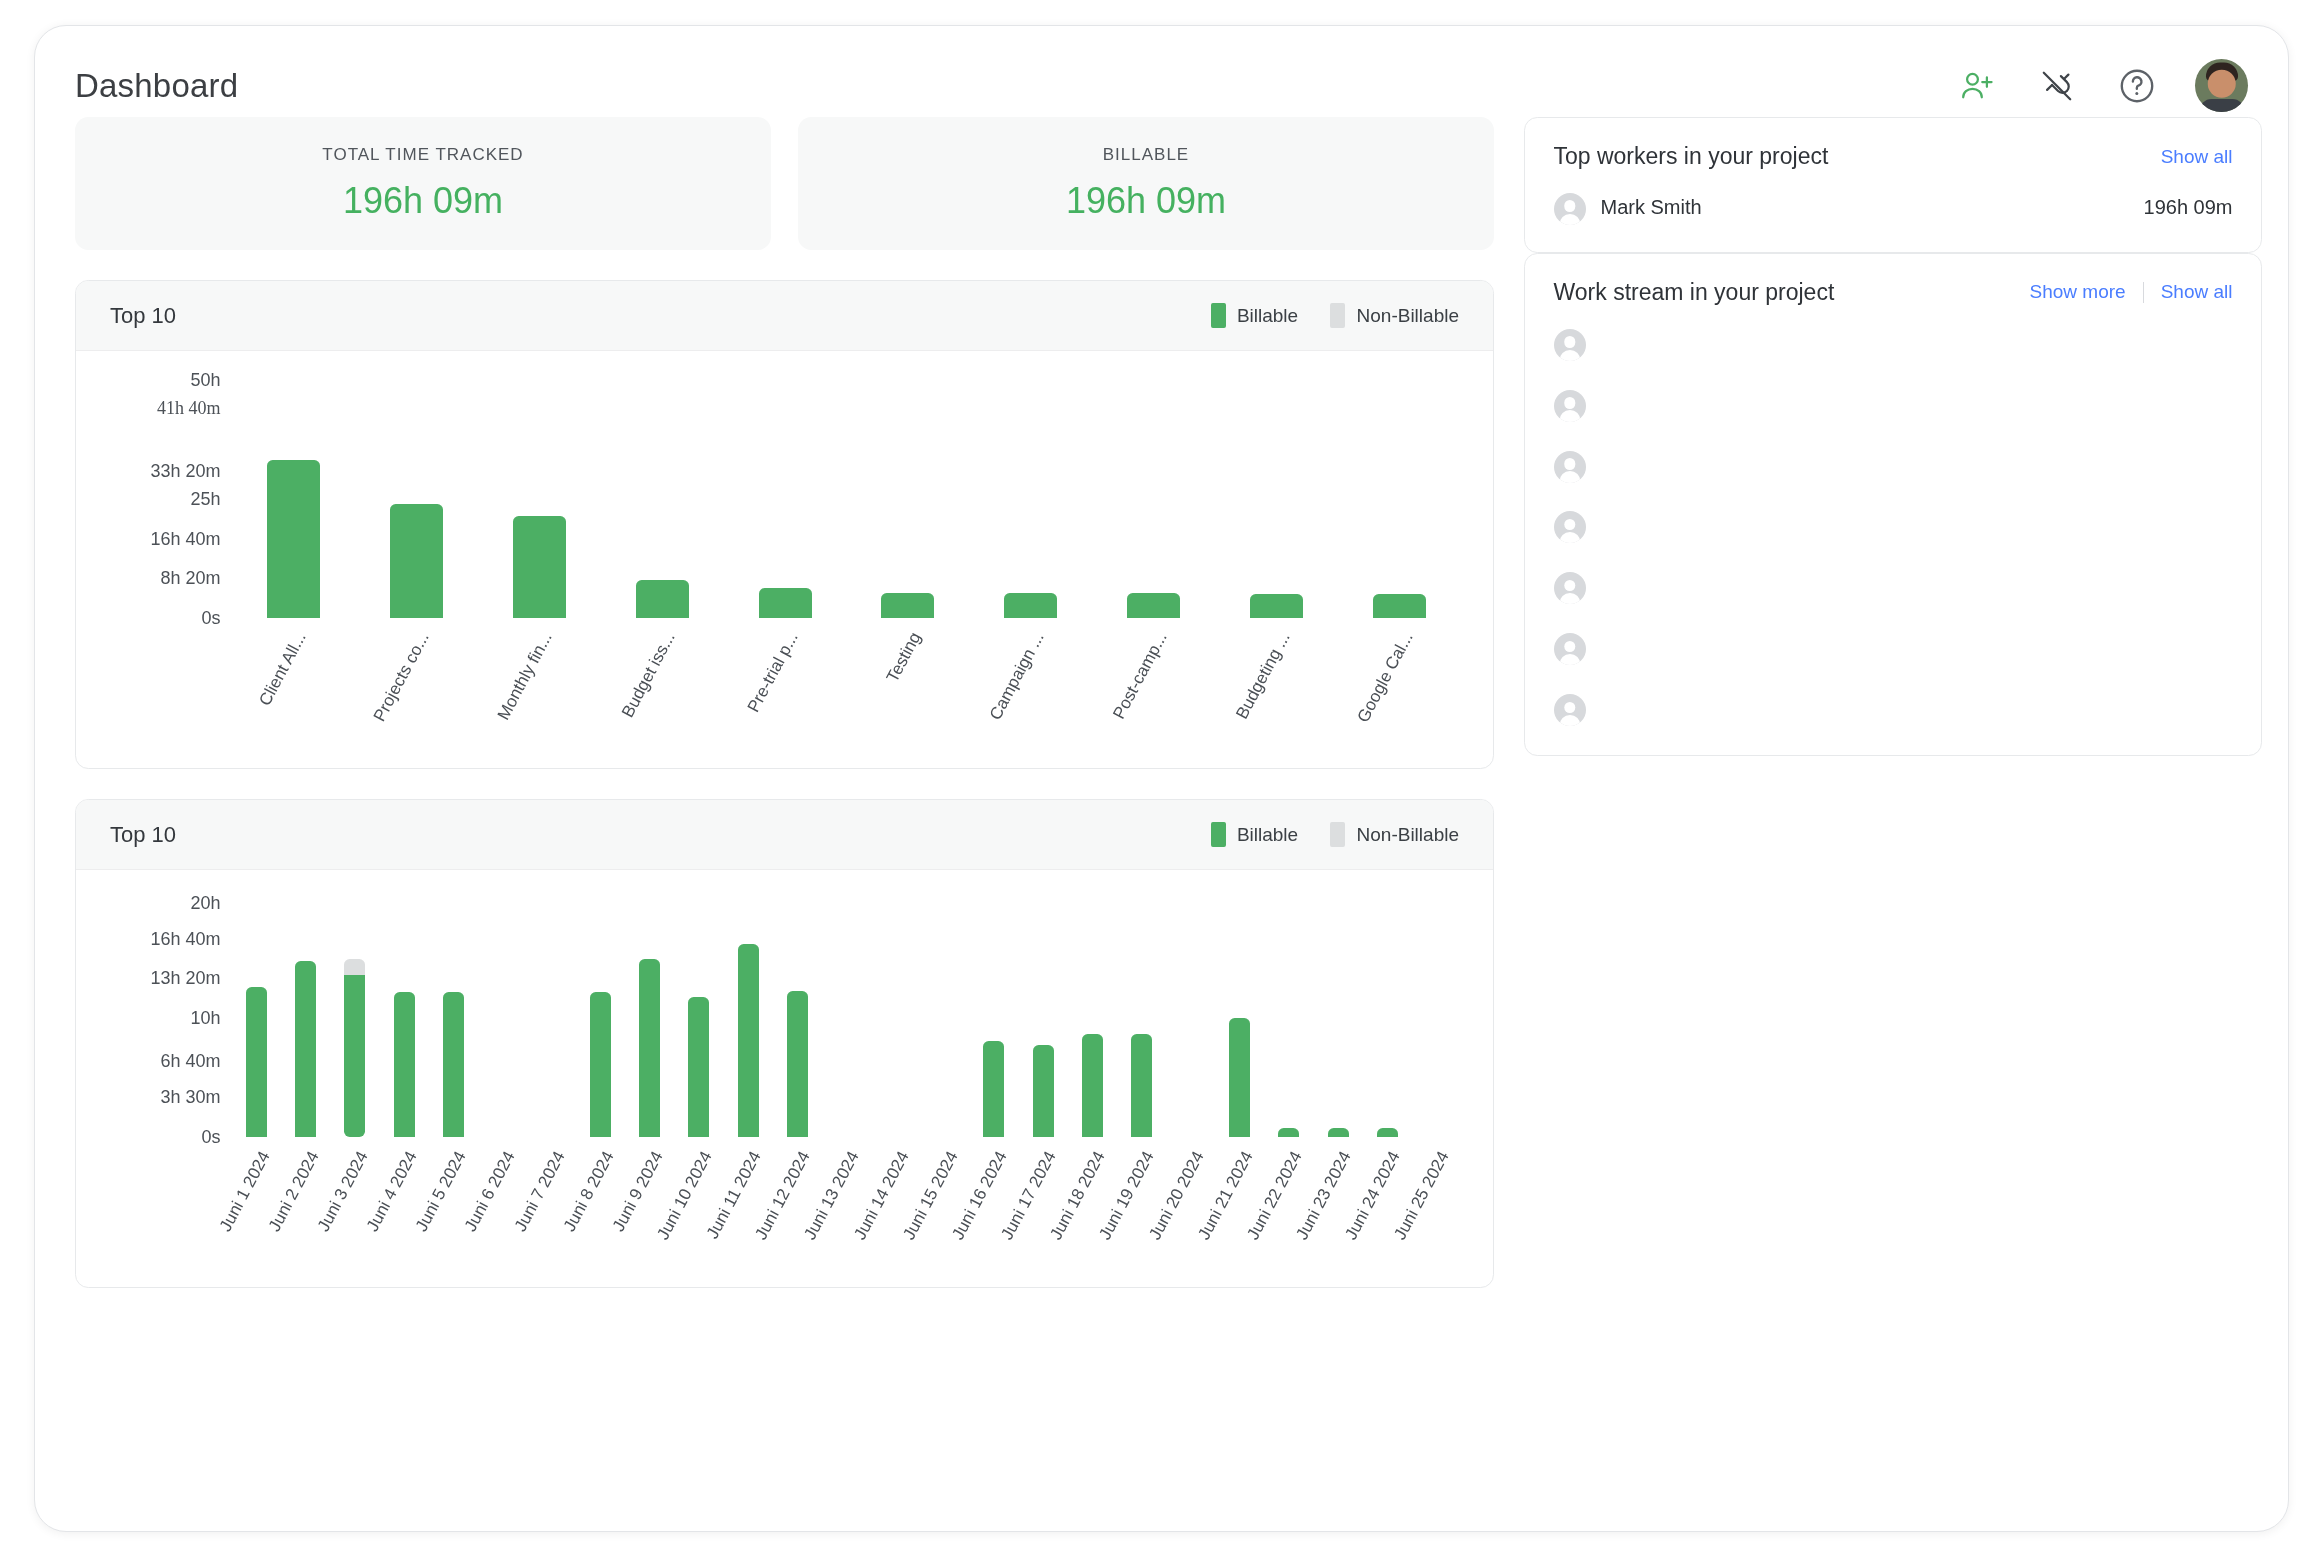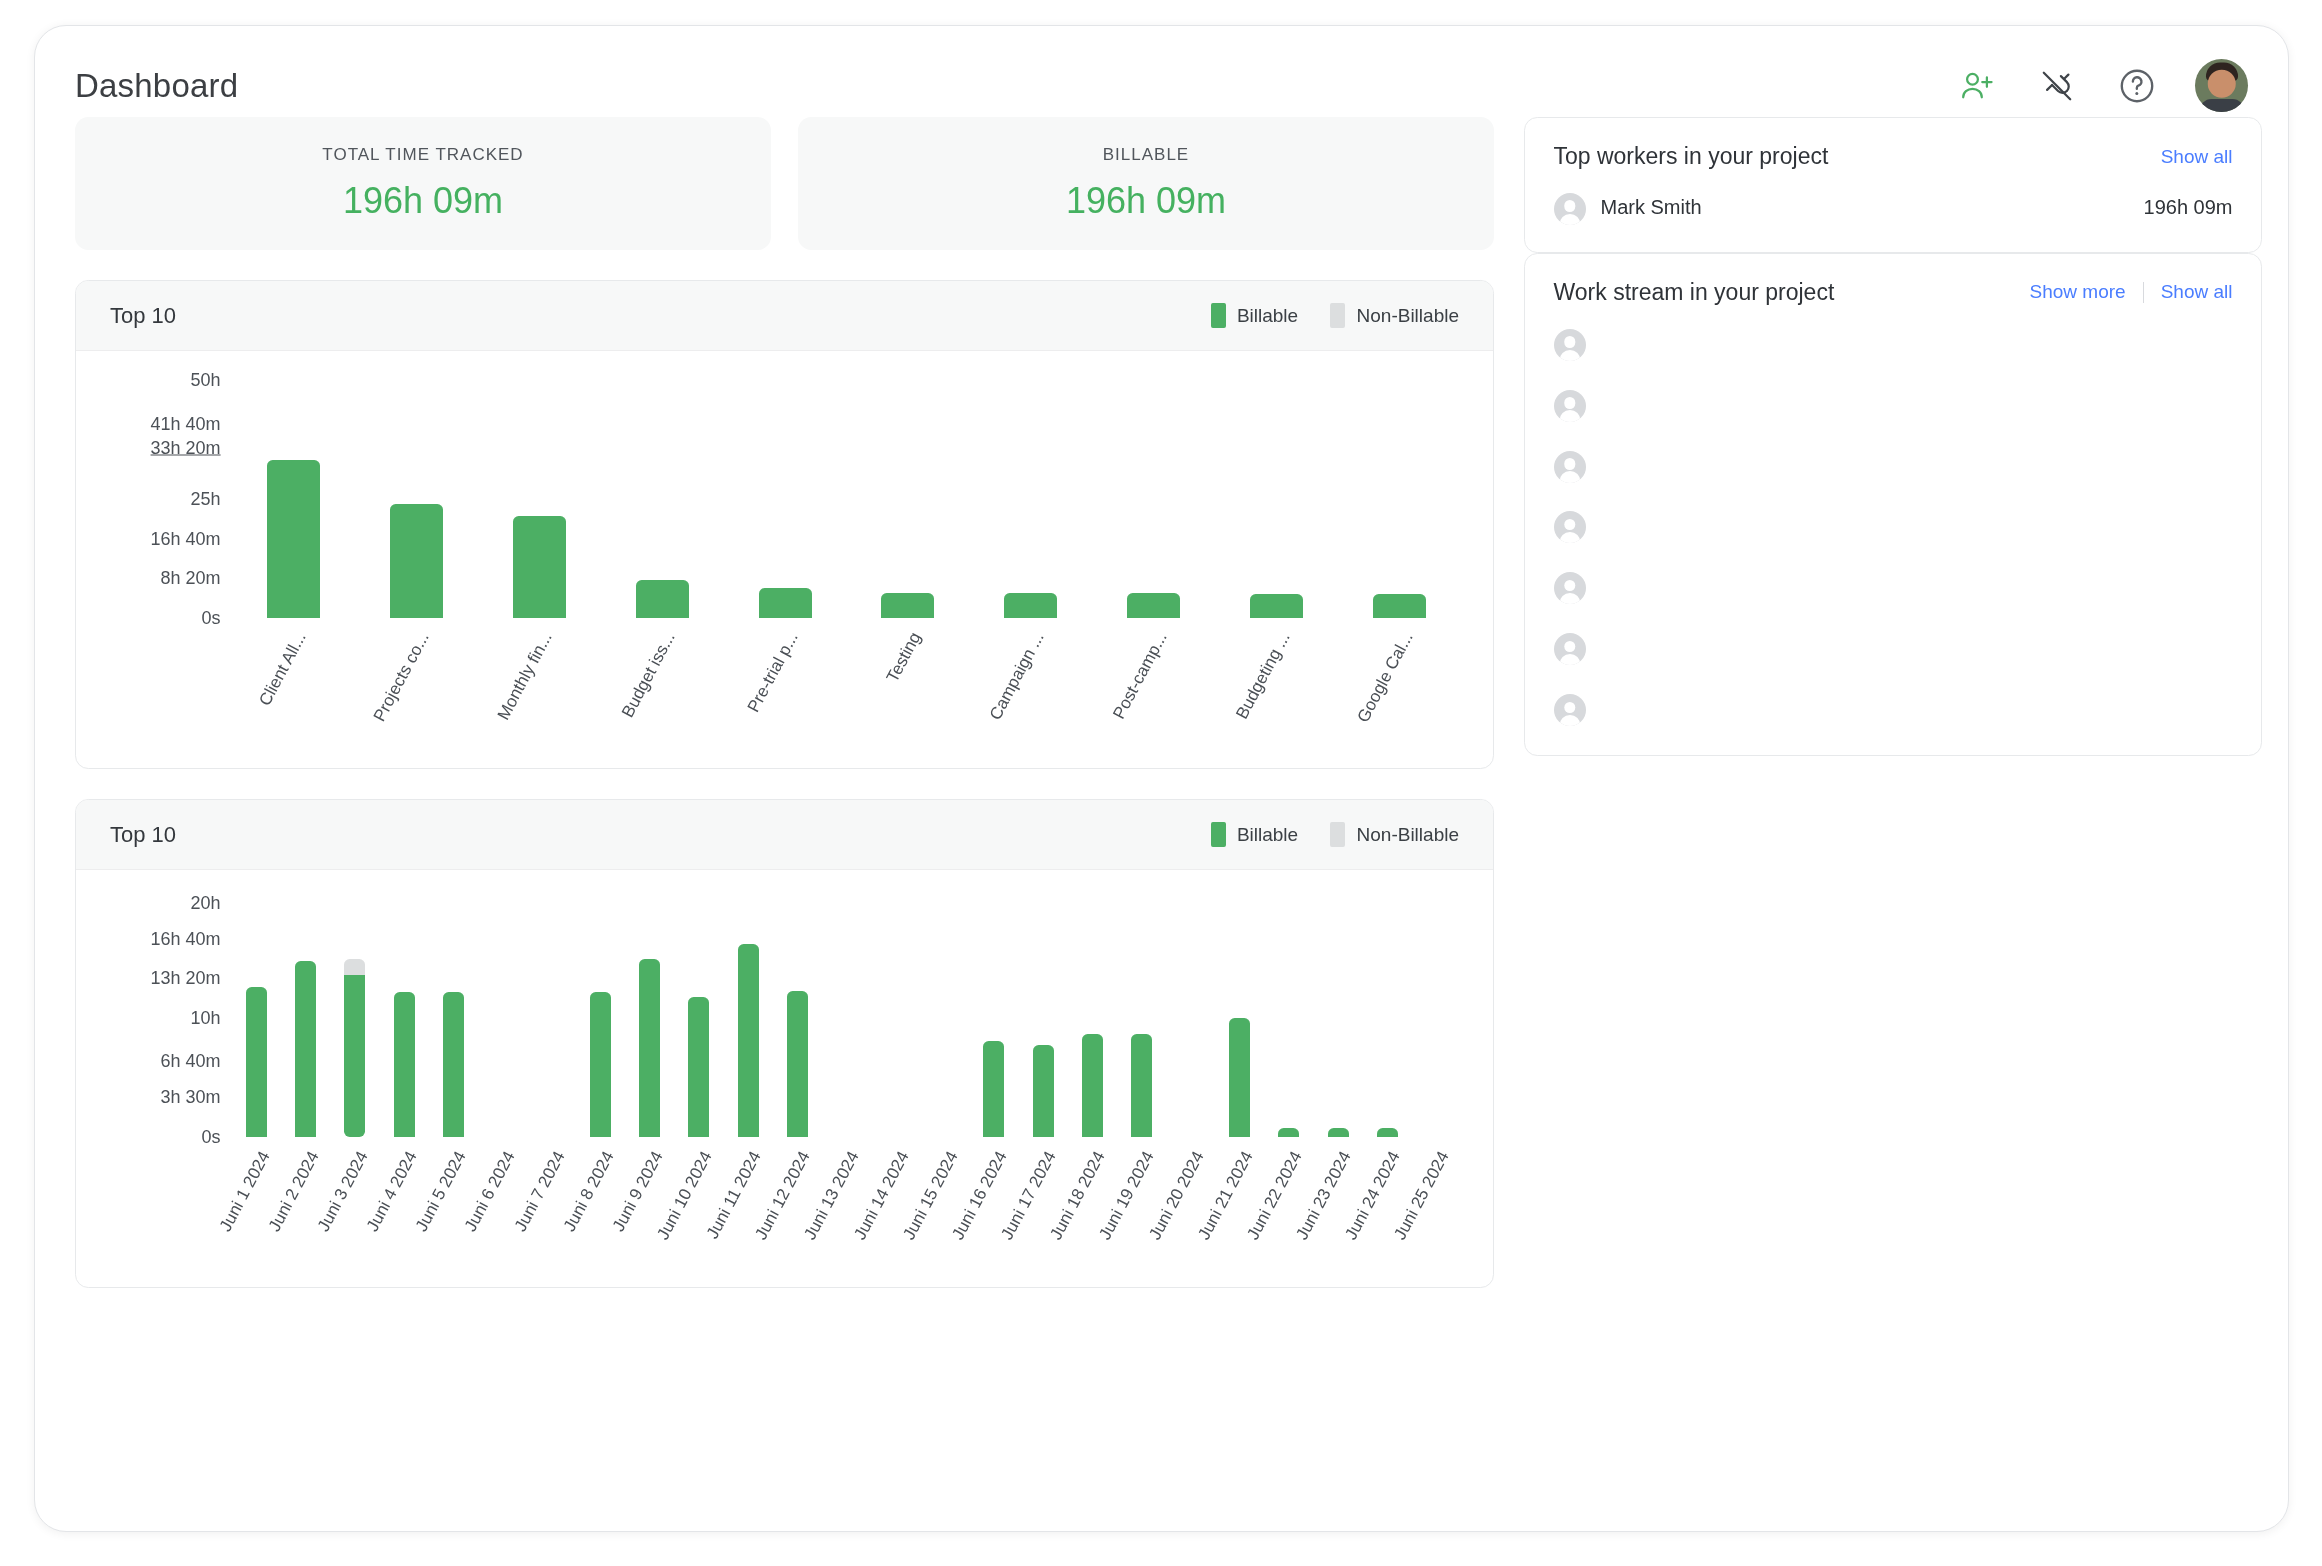--- a/index.html
+++ b/index.html
@@ -332,22 +332,22 @@
               <div class="legend-item">
                 <span class="swatch" style="background:#dcdedf"></span>
                 <span>Non-Billable</span>
               </div>
             </div>
           </div>
           <div class="chart-body">
             <div class="plot" style="height:238px">
               <div class="y-axis">
                   <div class="tick" style="top: 0px;">50h</div>
-                  <div class="tick" style="top: 44px;">41h 40m</div>
-                  <div class="tick" style="top: 68px; text-decoration: underline;">33h 20m</div>
+                  <div class="tick" style="top: 28px; font-family: Liberation Serif, serif;">41h 40m</div>
+                  <div class="tick" style="top: 91px;">33h 20m</div>
                   <div class="tick" style="top: 119px;">25h</div>
                   <div class="tick" style="top: 159px;">16h 40m</div>
                   <div class="tick" style="top: 198px;">8h 20m</div>
                   <div class="tick" style="top: 238px;">0s</div>
                 </div>
               <div class="bars">
                   <div class="bar-slot">
                     <div class="bar-stack round-top single" style="width: 53px;">
                       <div class="bar-seg billable" style="height: 158px;"></div>
                     </div>

